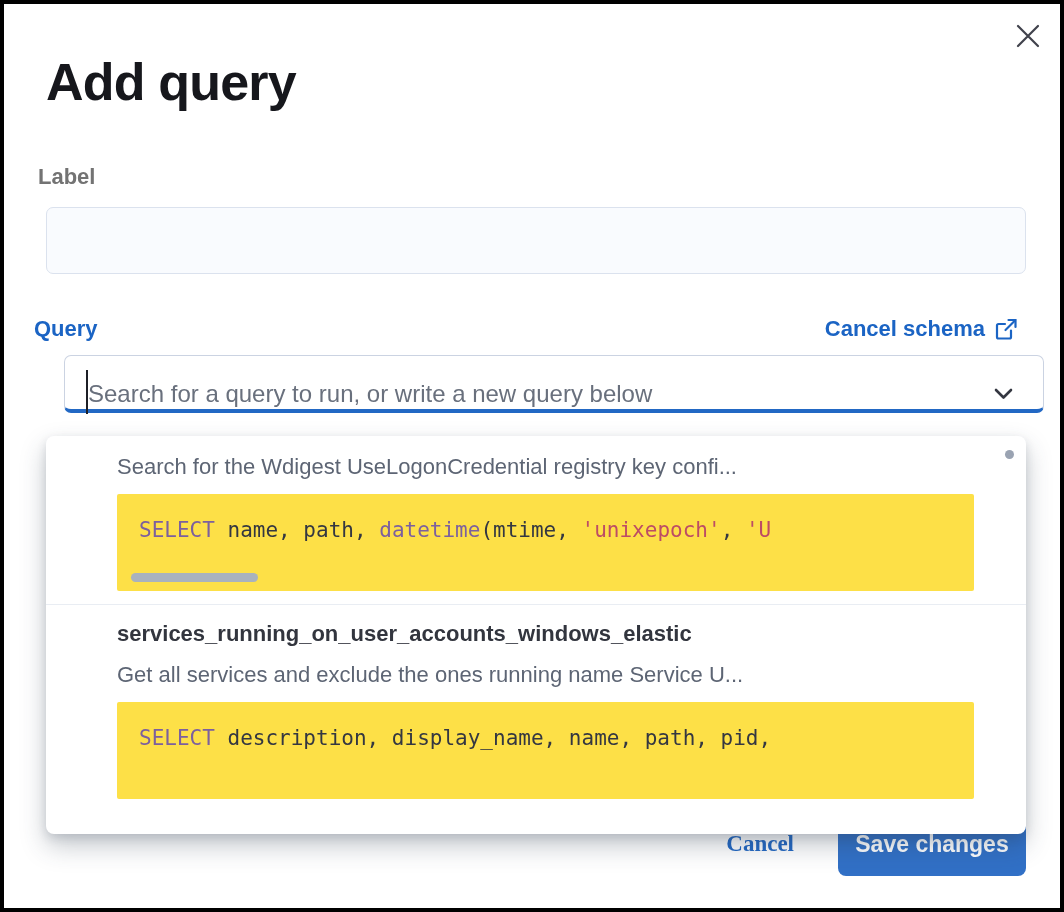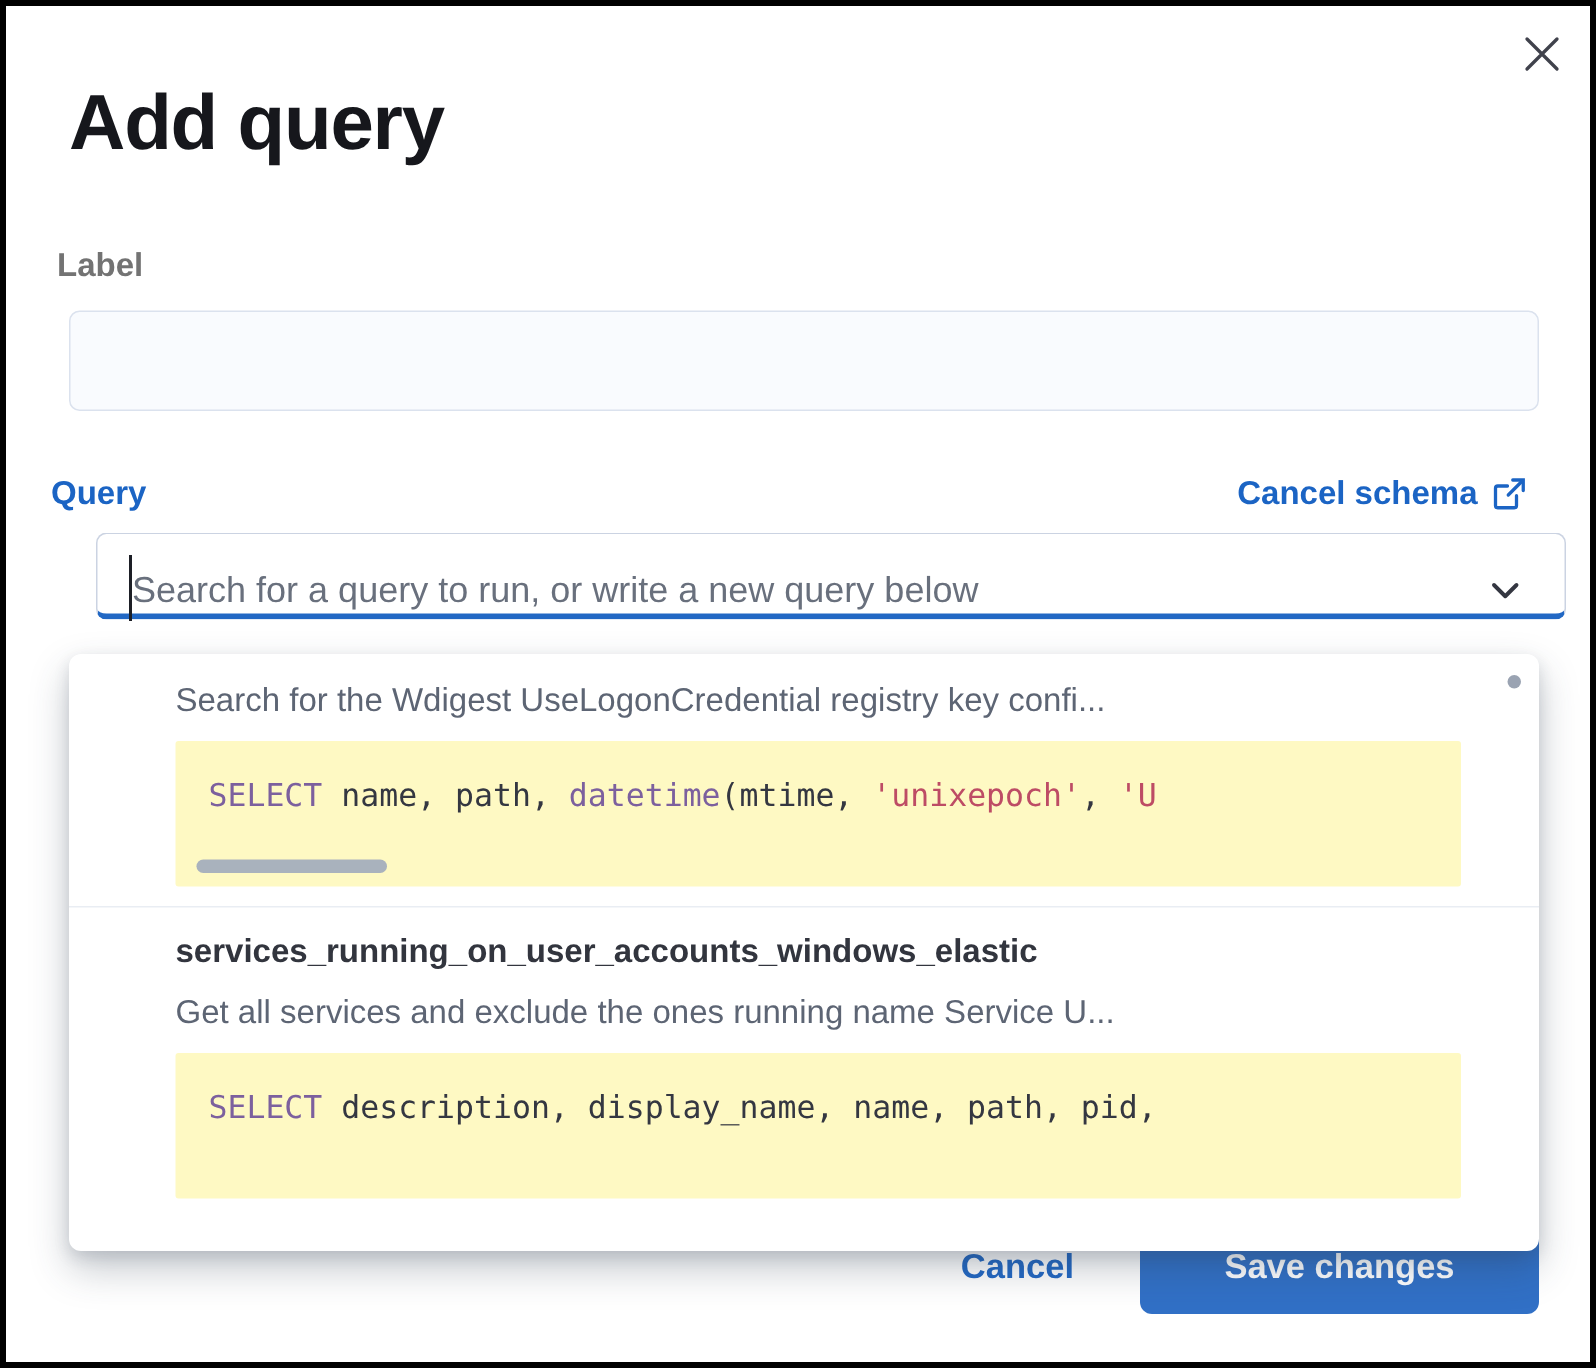--- a/index.html
+++ b/index.html
@@ -69,21 +69,21 @@
   .option + .option { border-top:1px solid #e9edf3; padding-top:16px; }
   .option-title {
     font-size:22px; font-weight:700; color:#32353e; margin-bottom:15px;
     white-space:nowrap; overflow:hidden;
   }
   .option-desc {
     font-size:22px; color:#5d6574; margin-bottom:14px;
     white-space:nowrap; overflow:hidden;
   }
   .code-block {
-    position:relative; background:#fef9c3; border-radius:2px;
+    position:relative; background:#fde047; border-radius:2px;
     height:97px; padding:22px 22px 0 22px; overflow:hidden;
   }
   .code-line {
     font-family:"DejaVu Sans Mono","Liberation Mono",monospace;
     font-size:21px; line-height:28px; white-space:pre; color:#343741;
   }
   .tok-kw { color:#7c609e; }
   .tok-fn { color:#7c609e; }
   .tok-str { color:#bd4c65; }
   .tok-plain { color:#343741; }
@@ -91,24 +91,24 @@
     position:absolute; left:14px; bottom:9px; width:127px; height:9px;
     border-radius:5px; background:#a9b2bd; cursor:pointer;
   }
   
   .footer {
     position:absolute; left:42px; top:808px; width:980px; height:64px;
     display:flex; justify-content:flex-end; align-items:center; gap:44px; z-index:10;
   }
   .cancel-btn {
     font-size:23px; font-weight:600; color:#2268c4; cursor:pointer; background:none; border:none;
-    font-family:Liberation Sans, sans-serif;
+    font-family:Liberation Serif, serif;
   }
   .save-btn {
-    width:266px; height:64px; border:none; border-radius:8px; background:#3170c6;
+    width:188px; height:64px; border:none; border-radius:8px; background:#3170c6;
     color:#ffffff; font-size:23px; font-weight:600; cursor:pointer;
     font-family:"Liberation Sans", sans-serif;
   }
 </style>
 </head>
 <body>
 
 <div class="frame">
 
   <div class="close-btn">

